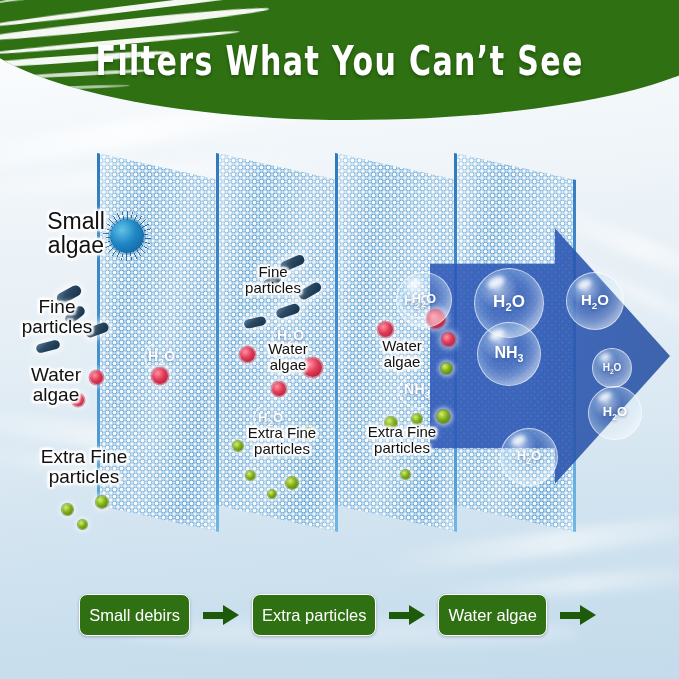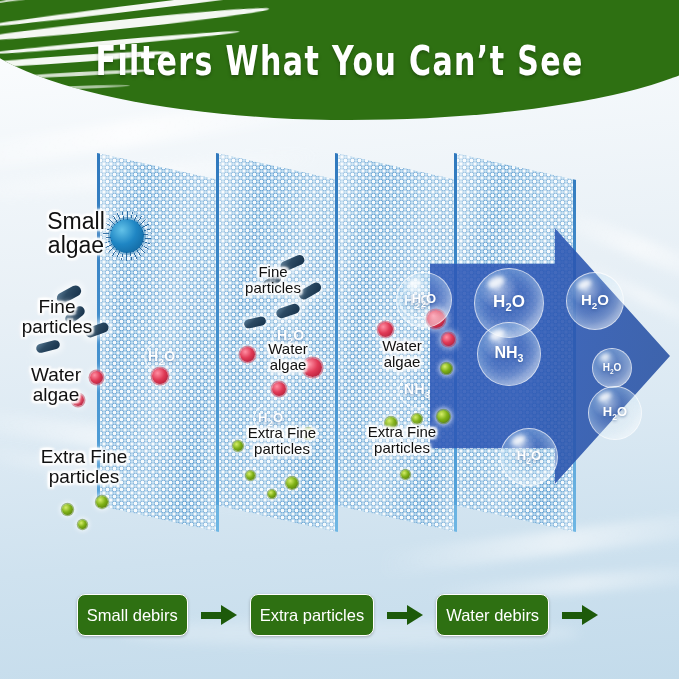--- a/index.html
+++ b/index.html
@@ -339,20 +339,20 @@
     <div class="chip">Small debirs</div>
     <div class="arrow-sep">
       <div class="shaft"></div>
       <div class="head"></div>
     </div>
     <div class="chip">Extra particles</div>
     <div class="arrow-sep">
       <div class="shaft"></div>
       <div class="head"></div>
     </div>
-    <div class="chip">Water debirs</div>
+    <div class="chip">Water algae</div>
     <div class="arrow-sep">
       <div class="shaft"></div>
       <div class="head"></div>
     </div>
   </div>
 
 </div>
 
 </body></html>

